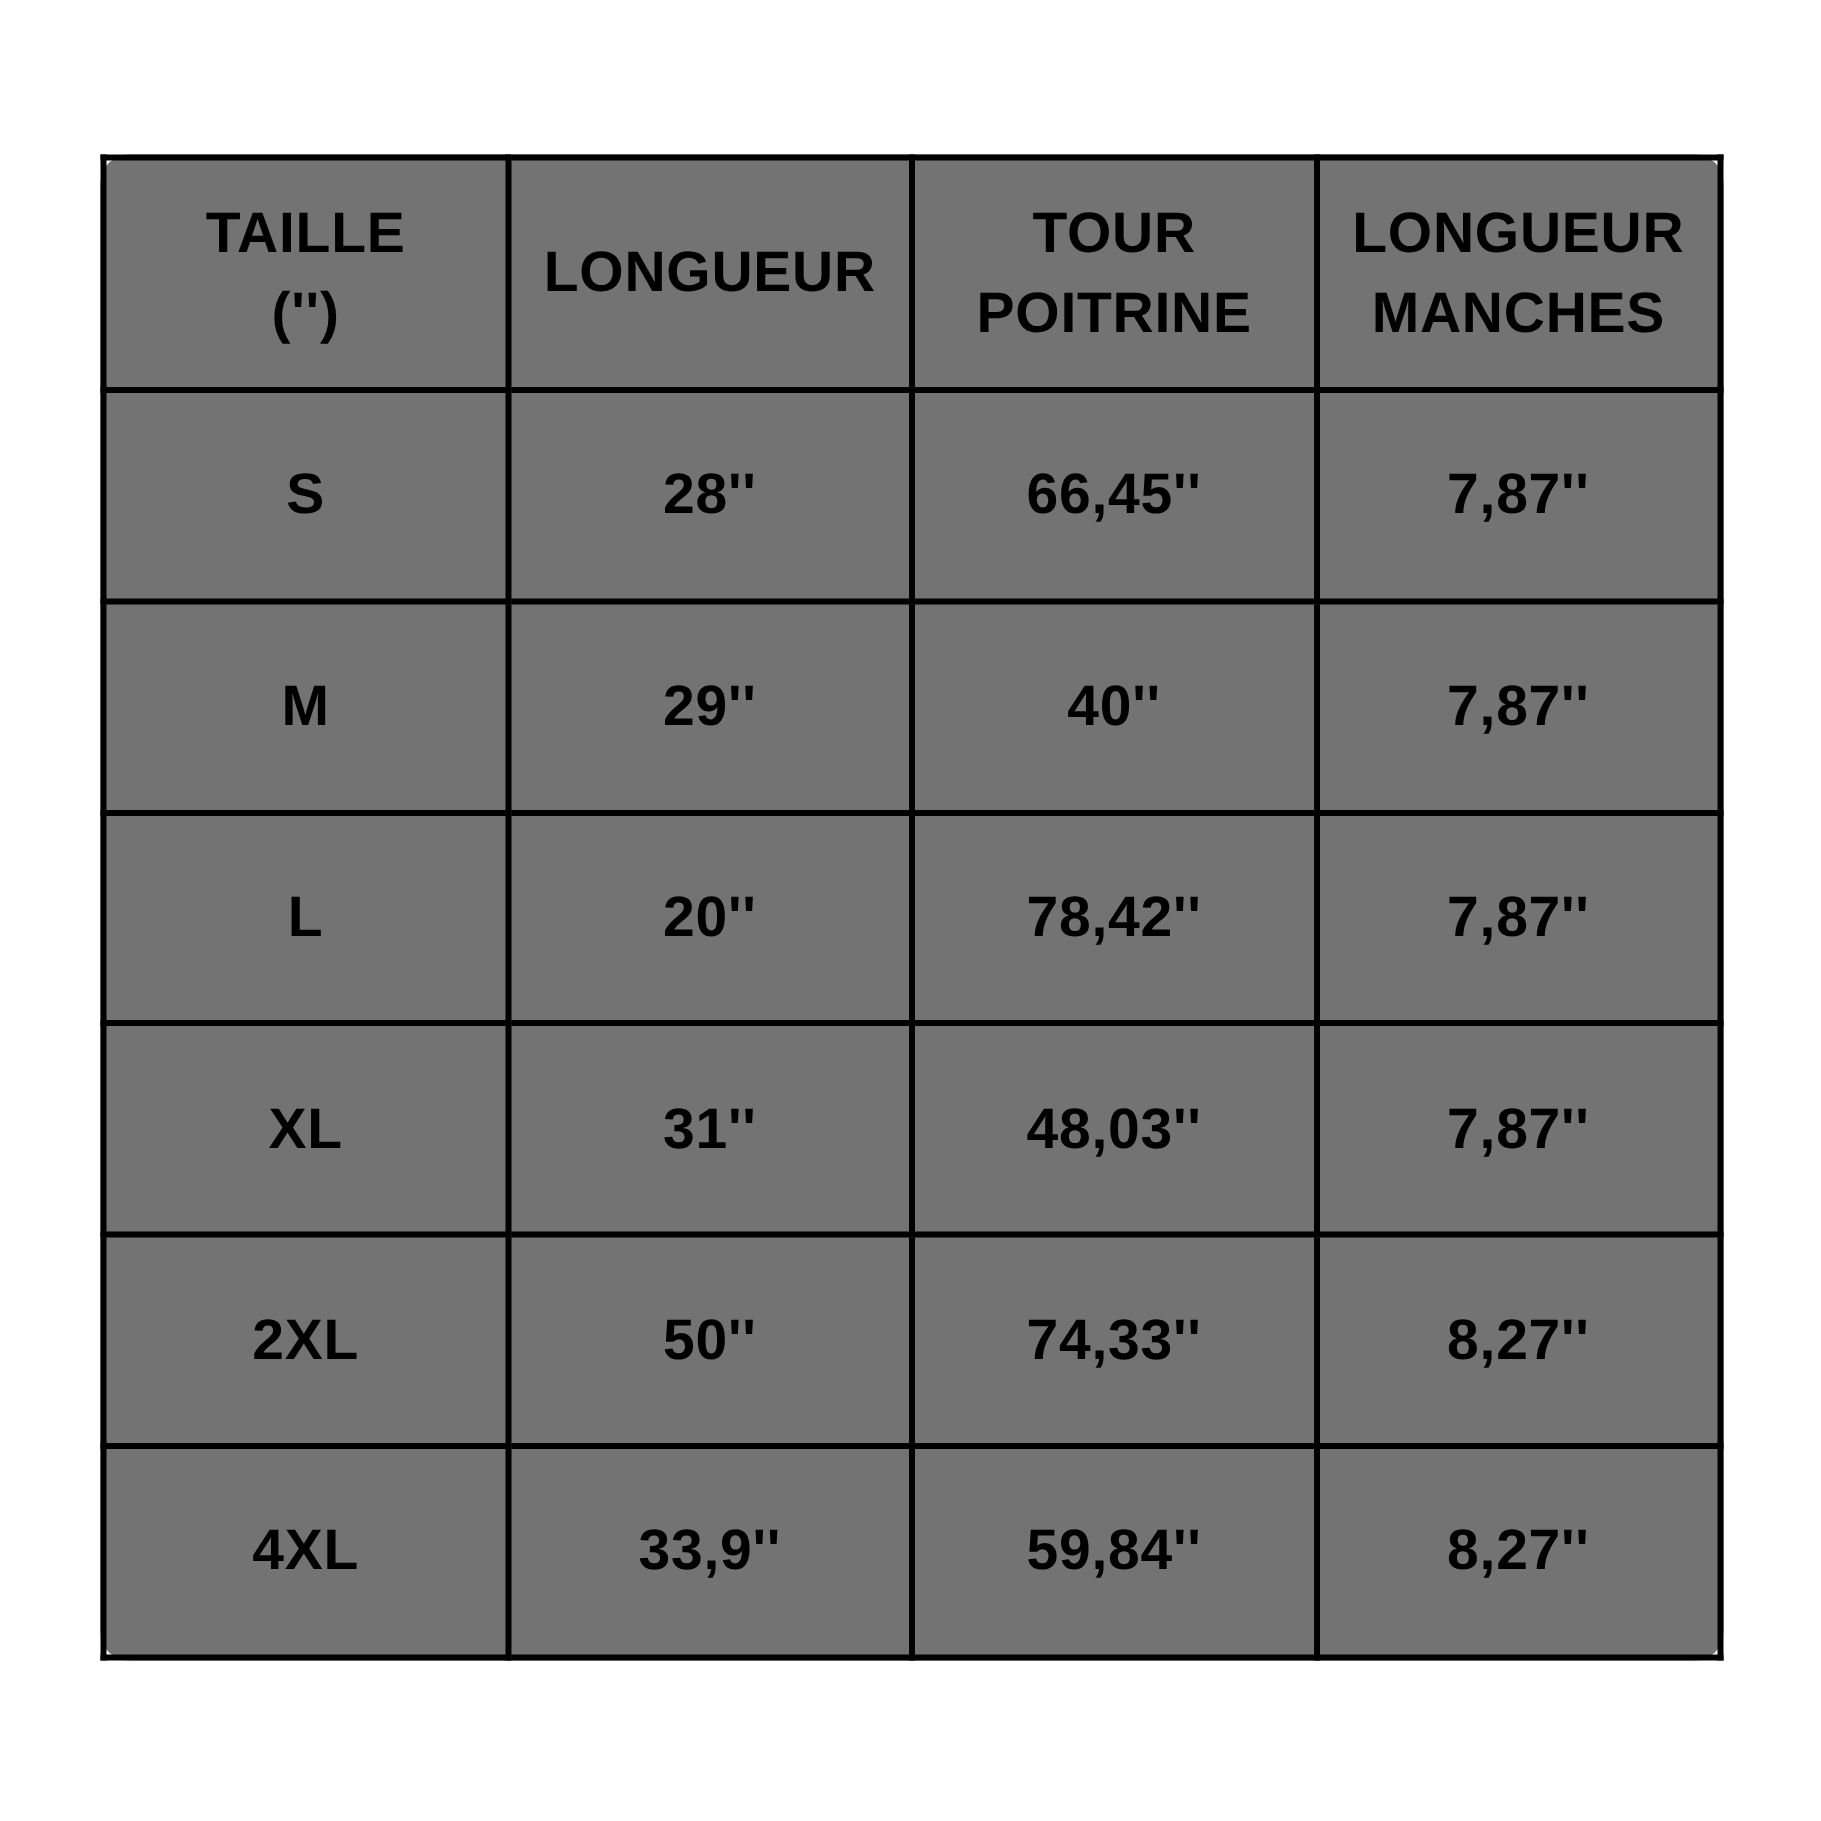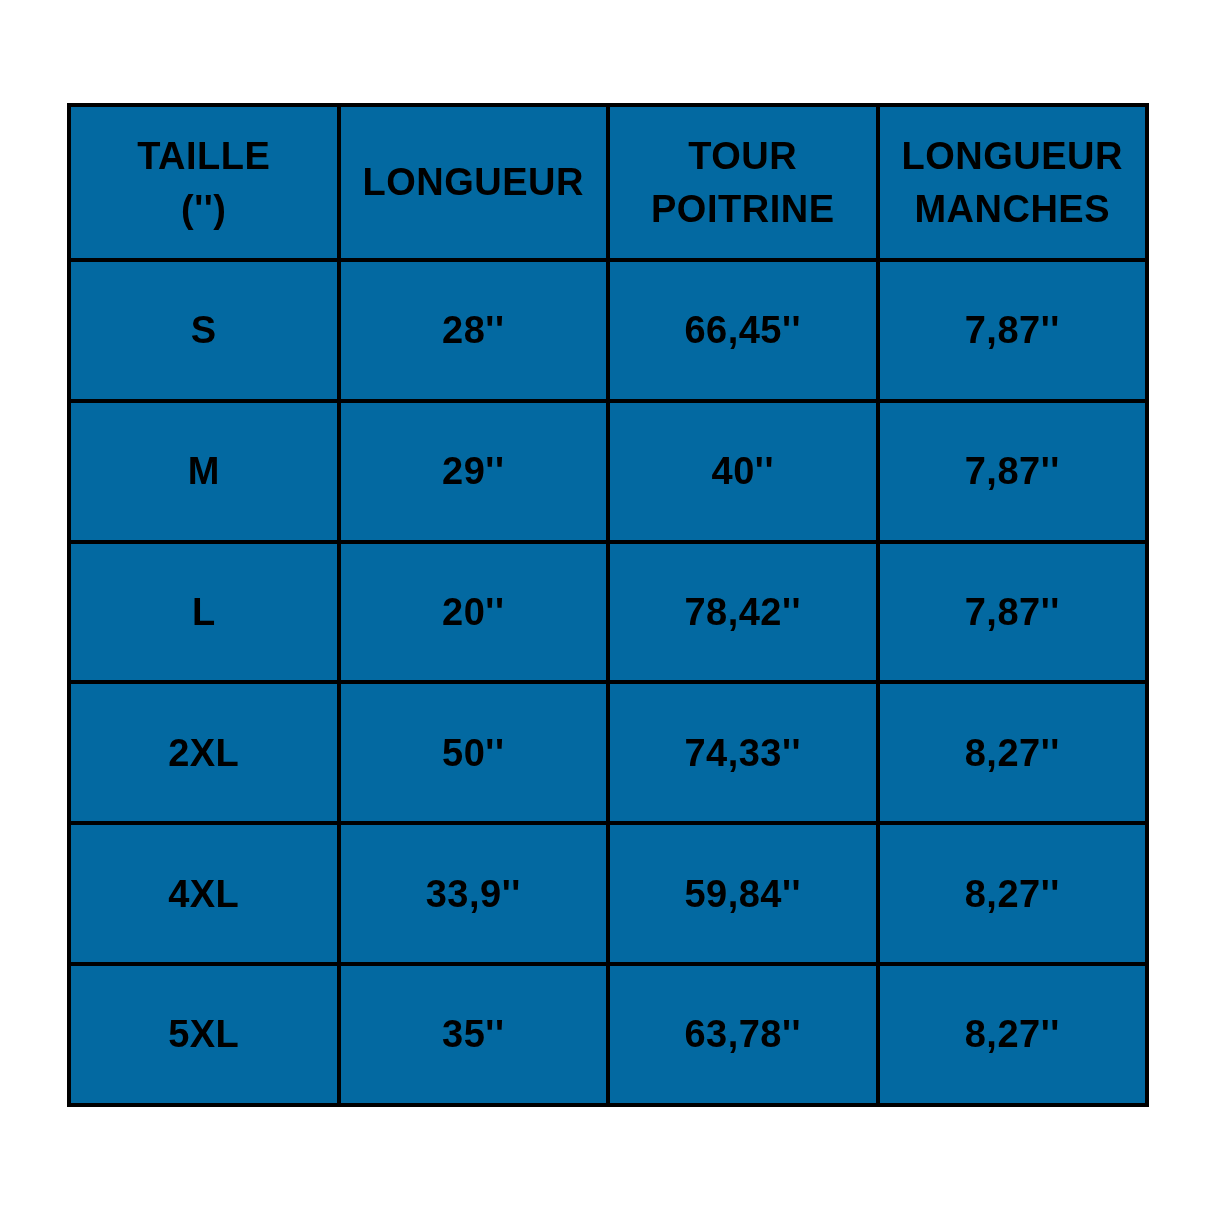--- a/index.html
+++ b/index.html
@@ -18,21 +18,22 @@
     overflow: hidden;
   }
   table.size-chart {
     position: absolute;
     left: 67px;
     top: 103px;
     width: 1082px;
     height: 1004px;
     border-collapse: collapse;
     table-layout: fixed;
-    background: #0369a1;
+    background: #737373;
+    border-radius: 19px;
   }
   table.size-chart th,
   table.size-chart td {
     border: 4px solid #000000;
     text-align: center;
     vertical-align: middle;
     color: #000000;
     font-weight: bold;
     font-size: 38px;
     line-height: 1.38;
@@ -79,32 +80,32 @@
         <td>40''</td>
         <td>7,87''</td>
       </tr>
       <tr>
         <td>L</td>
         <td>20''</td>
         <td>78,42''</td>
         <td>7,87''</td>
       </tr>
       <tr>
+        <td>XL</td>
+        <td>31''</td>
+        <td>48,03''</td>
+        <td>7,87''</td>
+      </tr>
+      <tr>
         <td>2XL</td>
         <td>50''</td>
         <td>74,33''</td>
         <td>8,27''</td>
       </tr>
       <tr>
         <td>4XL</td>
         <td>33,9''</td>
         <td>59,84''</td>
         <td>8,27''</td>
       </tr>
-      <tr>
-        <td>5XL</td>
-        <td>35''</td>
-        <td>63,78''</td>
-        <td>8,27''</td>
-      </tr>
     </tbody>
   </table>
 </div>
 
 </body></html>

